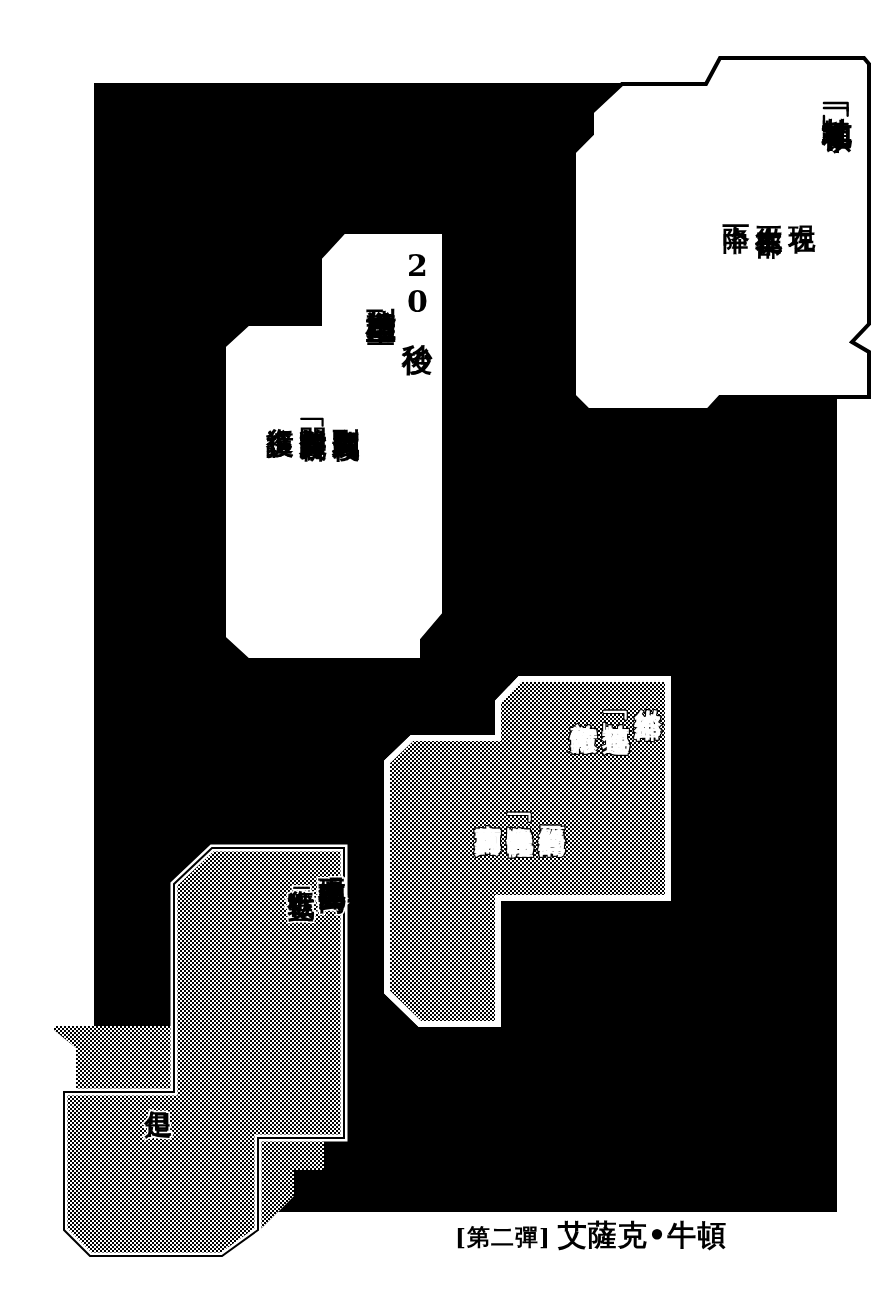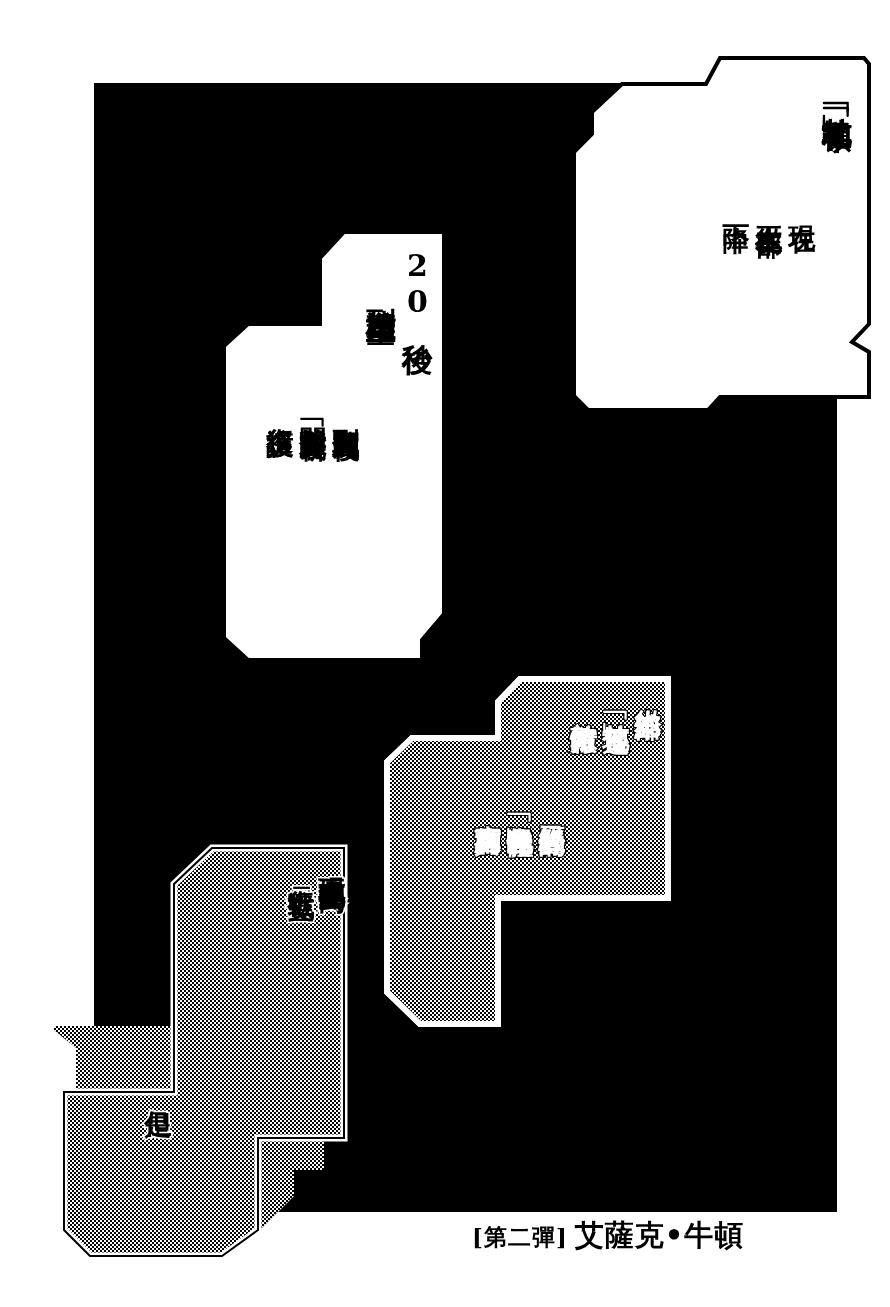--- a/index.html
+++ b/index.html
@@ -93,21 +93,21 @@
     paint-order: stroke fill;
   }
 
   
   .t-lg { font-size: 30px; }
   .t-md { font-size: 27px; }
 
   
   .caption {
     position: absolute;
-    left: 472px;
+    left: 455px;
     top: 1216px;
     font-family: "DejaVu Serif", "Liberation Serif", serif;
     font-weight: 700;
     font-size: 27px;
     letter-spacing: 1px;
     color: #000000;
     white-space: nowrap;
   }
   .caption .bracketed { font-size: 23px; }
   .caption .title { font-size: 29px; margin-left: 7px; }

